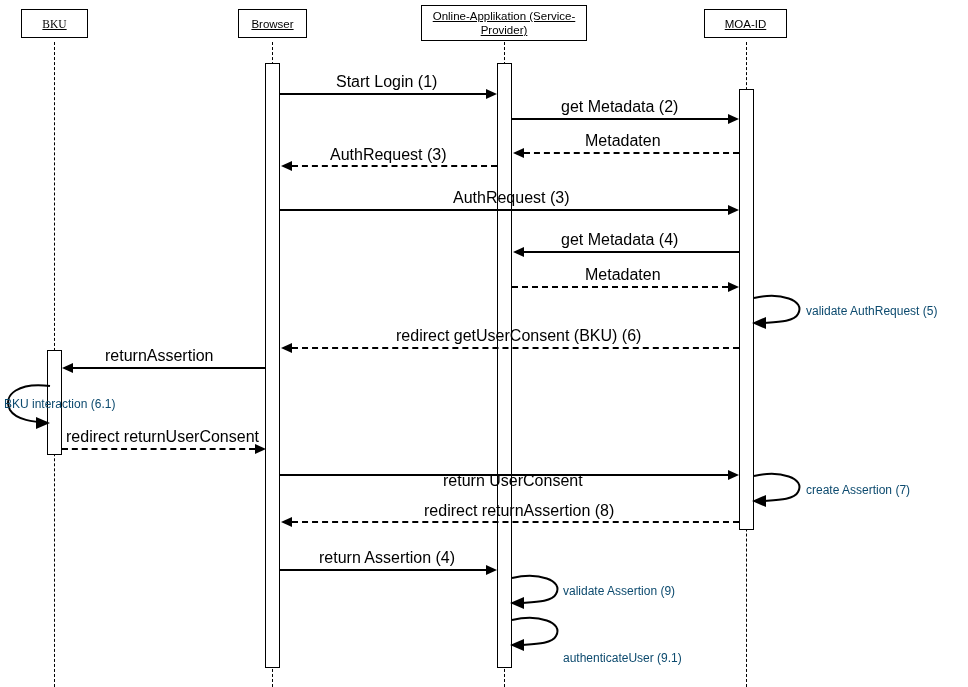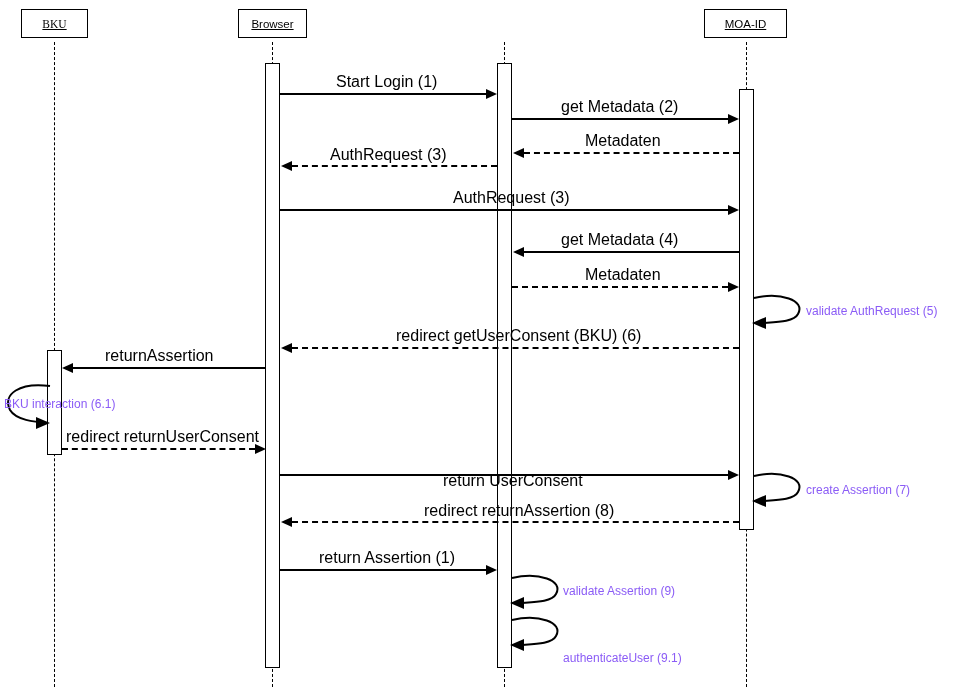--- a/index.html
+++ b/index.html
@@ -73,21 +73,21 @@
   }
   .msg-label {
     position: absolute;
     font-size: 16px;
     color: #000000;
     white-space: nowrap;
   }
   .self-label {
     position: absolute;
     font-size: 12px;
-    color: #8b5cf6;
+    color: #0c4a6e;
     white-space: nowrap;
   }
   .self-loop {
     position: absolute;
   }
 </style>
 </head>
 <body>
 
 <div id="canvas">
@@ -96,20 +96,23 @@
   <div class="lifeline" style="left:272px; top:42px; height:645px;"></div>
   <div class="lifeline" style="left:504px; top:42px; height:645px;"></div>
   <div class="lifeline" style="left:746px; top:42px; height:645px;"></div>
 
   <div class="actor-box" style="left:21px; top:9px; width:67px; height:29px;font-family:Liberation Serif, serif;">
     <span class="actor-label">BKU</span>
   </div>
   <div class="actor-box" style="left:238px; top:9px; width:69px; height:29px;">
     <span class="actor-label">Browser</span>
   </div>
+  <div class="actor-box" style="left:421px; top:5px; width:166px; height:36px;">
+    <span class="actor-label">Online-Applikation (Service-Provider)</span>
+  </div>
   <div class="actor-box" style="left:704px; top:9px; width:83px; height:29px;">
     <span class="actor-label">MOA-ID</span>
   </div>
 
   <div class="activation" style="left:265px; top:63px; width:15px; height:605px;"></div>
   <div class="activation" style="left:497px; top:63px; width:15px; height:605px;"></div>
   <div class="activation" style="left:739px; top:89px; width:15px; height:441px;"></div>
   <div class="activation" style="left:47px; top:350px; width:15px; height:105px;"></div>
 
   <div class="msg-line msg-solid" style="left:280px; top:93px; width:206px;"></div>
@@ -179,21 +182,21 @@
     </svg>
   </div>
   <div class="self-label" style="left:806px; top:483px;">create Assertion (7)</div>
 
   <div class="msg-line msg-dashed" style="left:292px; top:521px; width:447px;"></div>
   <div class="arrowhead arrow-left" style="left:281px; top:517px;"></div>
   <div class="msg-label" style="left:424px; top:502px;">redirect returnAssertion (8)</div>
 
   <div class="msg-line msg-solid" style="left:280px; top:569px; width:206px;"></div>
   <div class="arrowhead arrow-right" style="left:486px; top:565px;"></div>
-  <div class="msg-label" style="left:319px; top:549px;">return Assertion (1)</div>
+  <div class="msg-label" style="left:319px; top:549px;">return Assertion (4)</div>
 
   <div class="self-loop" style="left:508px; top:570px;">
     <svg width="60" height="45" viewBox="0 0 60 45">
       <path d="M4,8 C30,2 56,10 48,24 C44,32 26,32 12,33" fill="none" stroke="#000000" stroke-width="2"></path>
       <polygon points="16,27 2,33 16,39" fill="#000000"></polygon>
     </svg>
   </div>
   <div class="self-label" style="left:563px; top:584px;">validate Assertion (9)</div>
 
   <div class="self-loop" style="left:508px; top:612px;">

